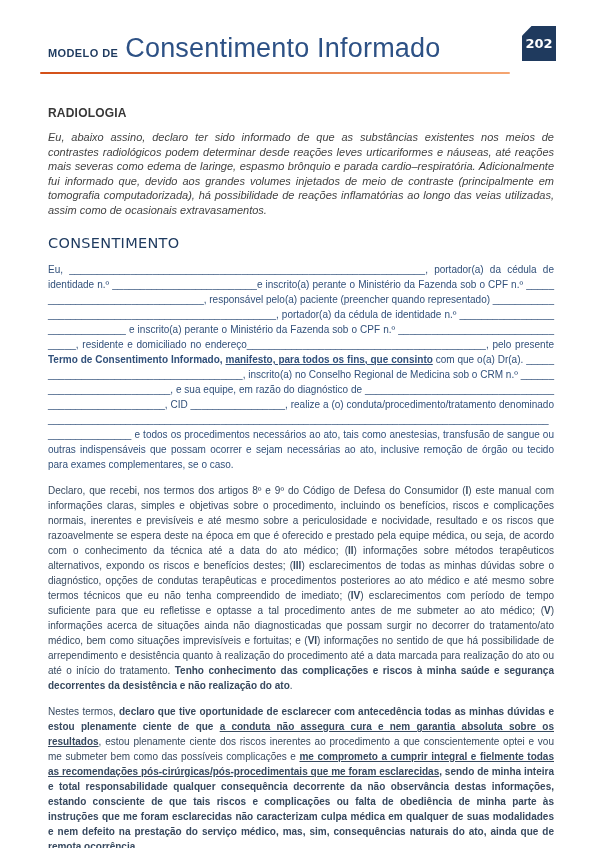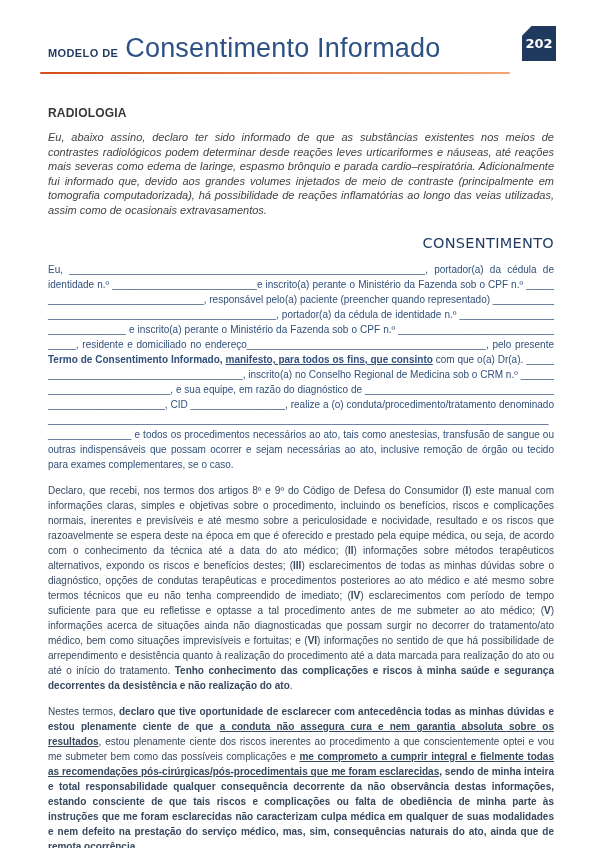--- a/index.html
+++ b/index.html
@@ -41,21 +41,20 @@
   }
   .p-gray{
     margin:10px 0 0;font-size:11px;line-height:14.5px;
     color:#424242;text-align:justify;hyphens:auto;font-style:italic;
   }
   
   .h-consentimento{
     margin:18px 0 0;font-size:14.5px;font-weight:normal;
     letter-spacing:.3px;color:var(--navy);
     font-family:"DejaVu Sans","Liberation Sans",sans-serif;
-    text-align:right;
   }
   .p-ink{
     margin:11px 0 0;font-size:10px;line-height:15px;
     text-align:justify;hyphens:auto;color:var(--ink);
   }
   .p-ink2{color:var(--ink2);}
   .b{font-weight:bold;}
   .u{text-decoration:underline;}
   .blank{word-break:break-all;letter-spacing:0;}
 </style>

